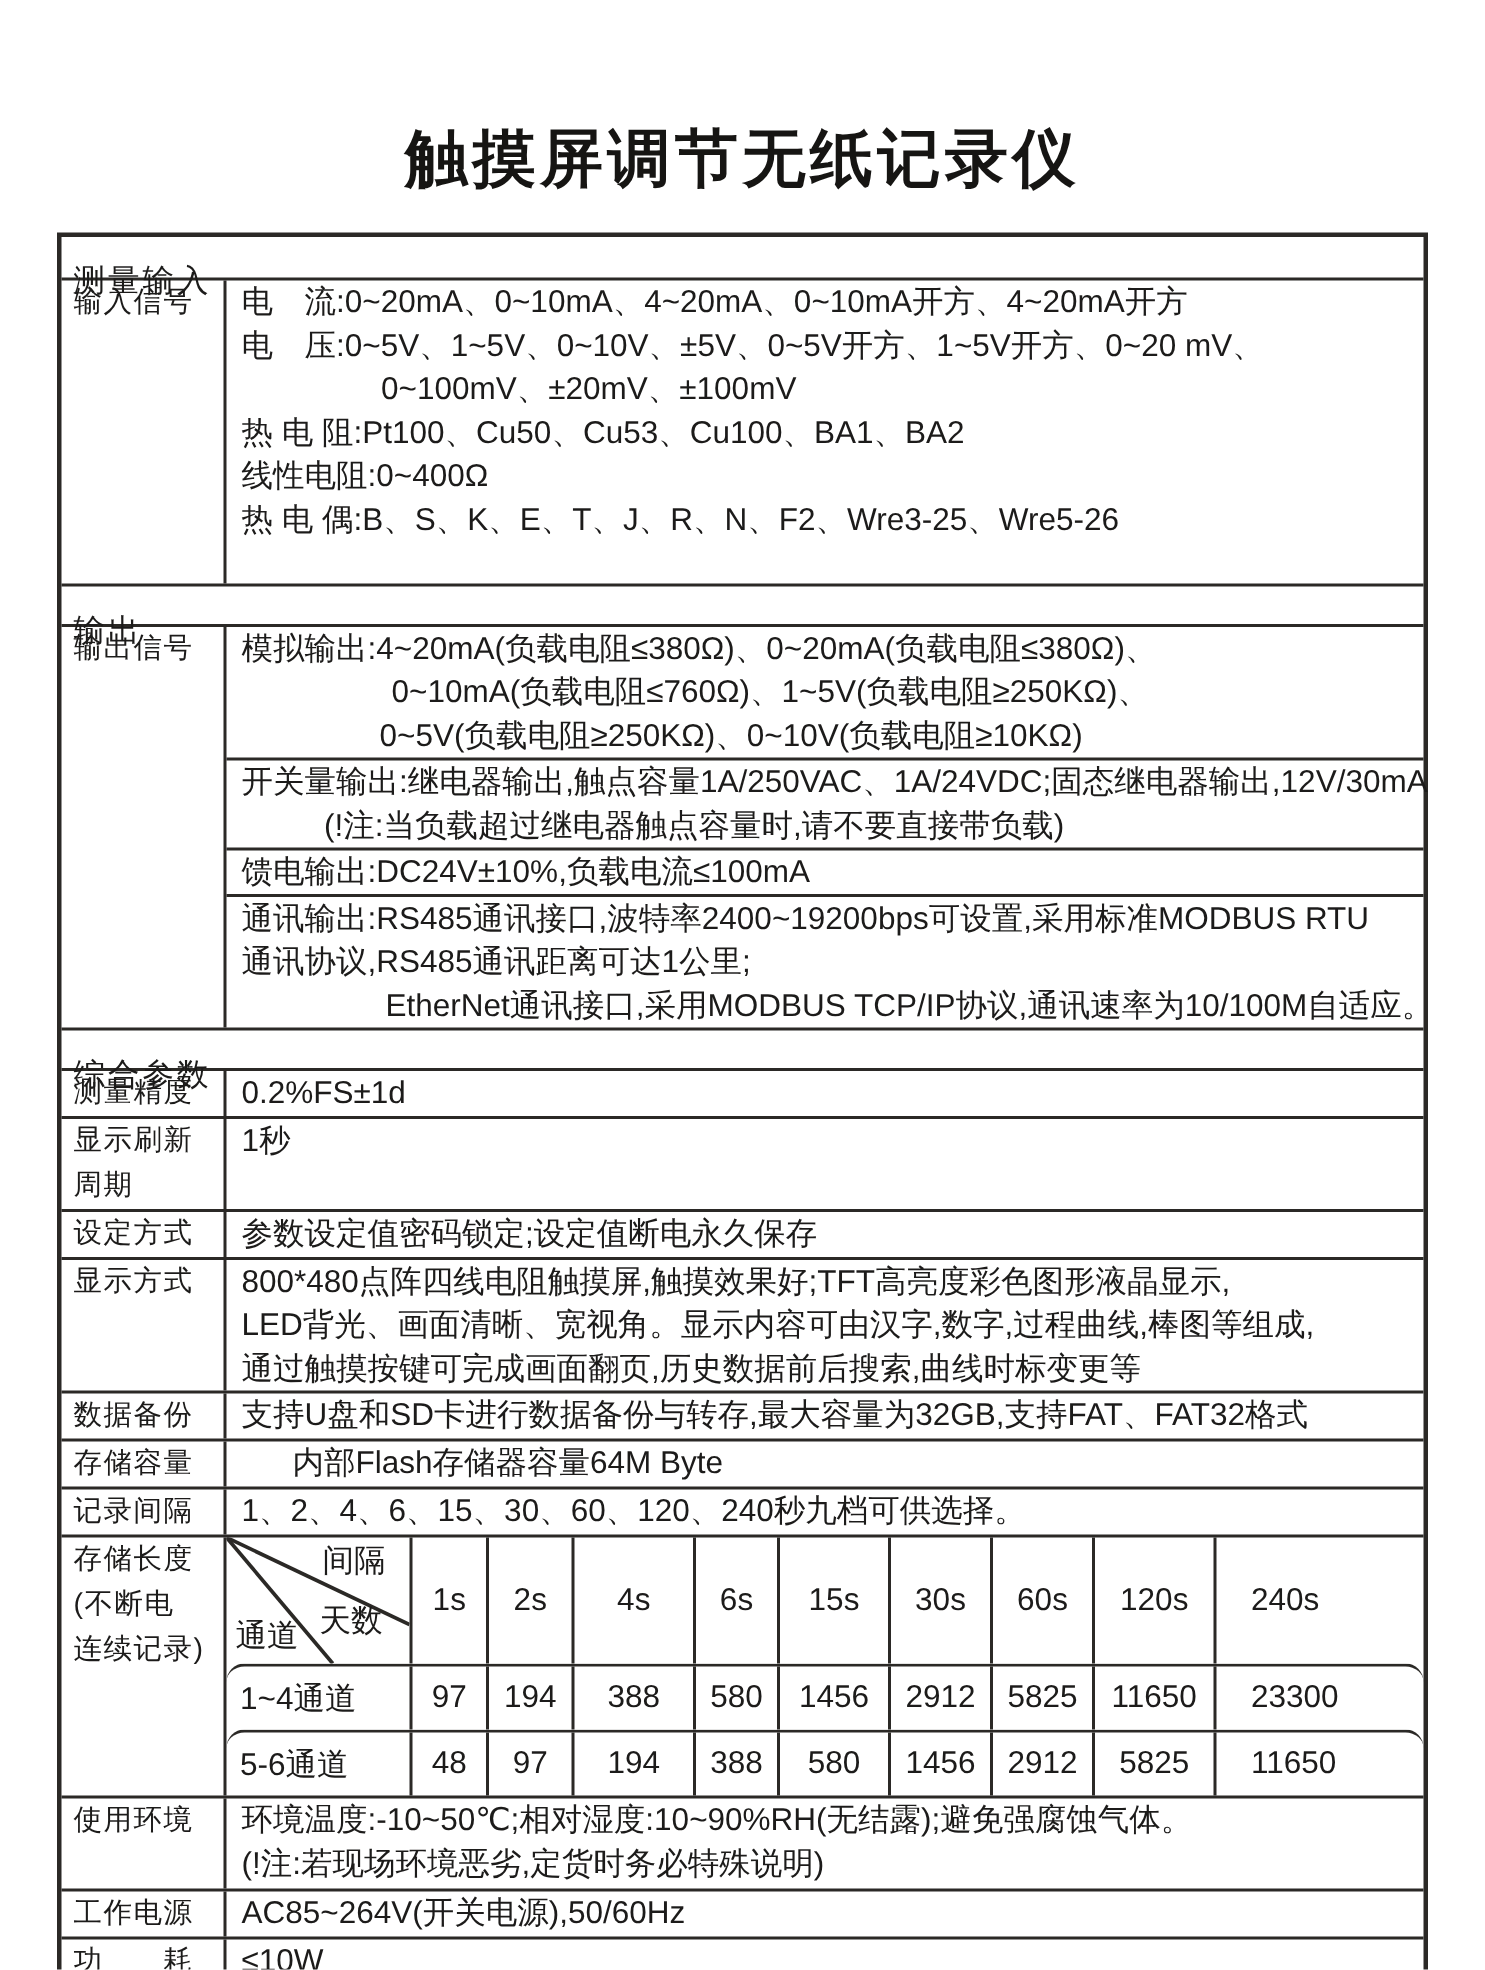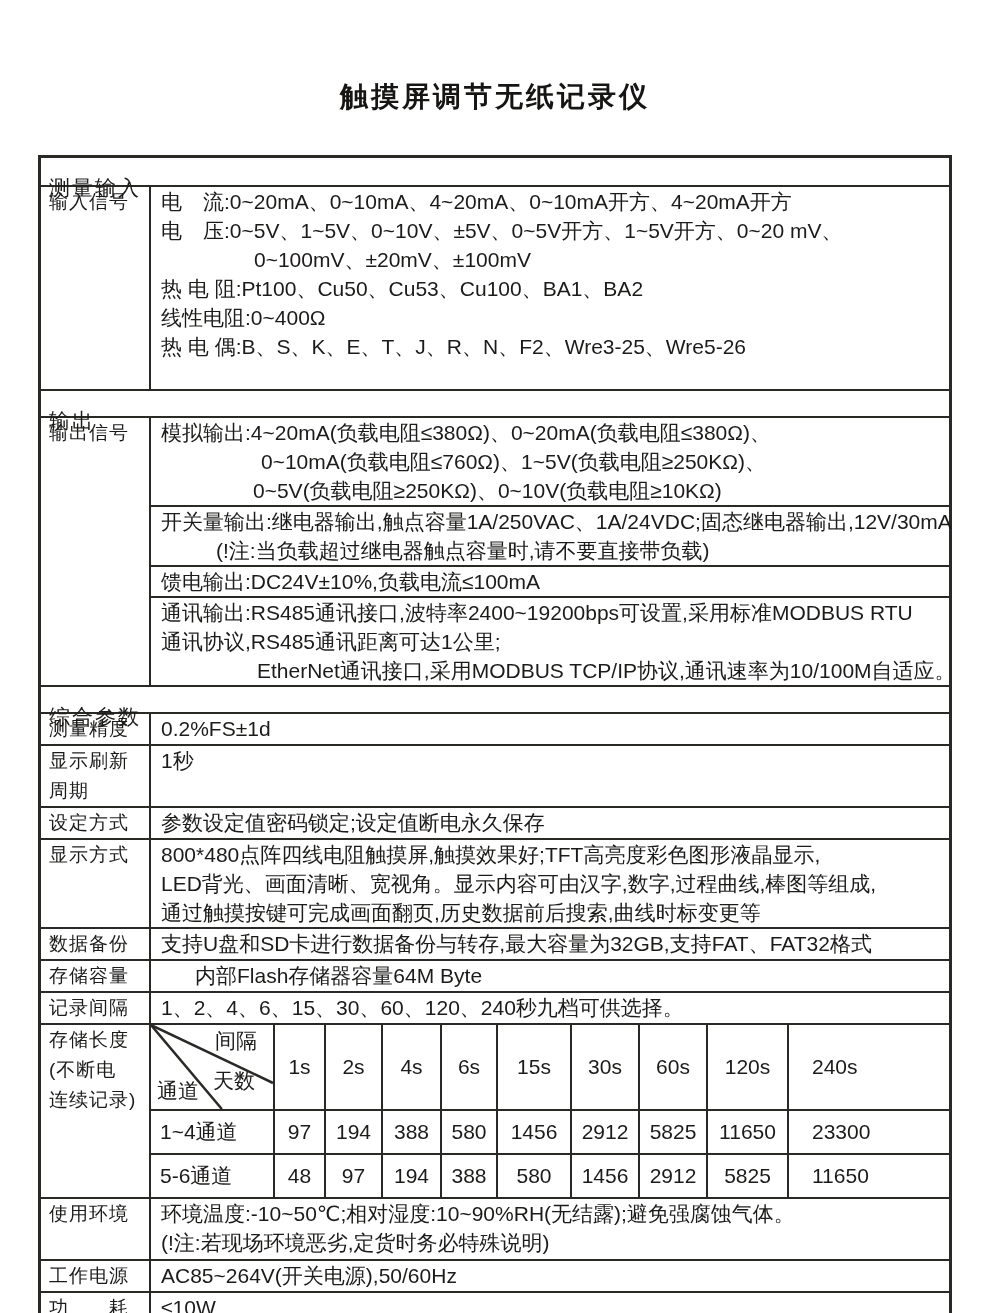--- a/index.html
+++ b/index.html
@@ -12,21 +12,21 @@
     height: 1313px;
     font-family: "Liberation Sans", "DejaVu Sans", sans-serif;
     color: #1c1b1a;
     position: relative;
   }
   .page-title {
     margin: 0;
     padding-top: 78px;
     height: 49px;
     text-align: center;
-    font-size: 28px;
+    font-size: 42px;
     font-weight: 700;
     letter-spacing: 3px;
     color: #161513;
   }
   .spec {
     margin: 28px 38px 0 38px;
     border: 3px solid #2b2926;
   }
   .row {
     display: flex;
@@ -89,36 +89,36 @@
   .sub-comm   { min-height: 84px; }
   
   .ind-volt   { padding-left: 93px; }
   .ind-ana1   { padding-left: 100px; }
   .ind-ana2   { padding-left: 92px; }
   .ind-switch { padding-left: 55px; }
   .ind-comm   { padding-left: 96px; }
   
   .storage-content { padding: 0; display: flex; flex-direction: column; }
   .st-row { display: flex; align-items: flex-end; }
-  .st-row + .st-row { border-top: 2px solid #2b2926; }
+  .st-row + .st-row { border-top: 2px solid #2b2926; border-radius: 12px; }
   .st-cell {
     border-right: 2px solid #2b2926;
     box-sizing: border-box;
     font-size: 21px;
     display: flex;
     align-items: center;
     justify-content: center;
     white-space: nowrap;
   }
   .st-cell:last-child { border-right: none; }
   .st-head { height: 84px; }
   .st-data { height: 42px; }
   .c-corner { width: 124px; position: relative; }
   .c-chan   { width: 124px; justify-content: flex-start; padding-left: 9px; }
-  .c1 { width: 51px; } .c2 { width: 57px; } .c3 { width: 59px; }
+  .c1 { width: 51px; } .c2 { width: 57px; } .c3 { width: 81px; }
   .c4 { width: 56px; } .c5 { width: 74px; } .c6 { width: 68px; }
   .c7 { width: 68px; } .c8 { width: 81px; }
   .c9 { flex: 1; justify-content: flex-start; padding-left: 23px; }
   .corner-svg { position: absolute; left: 0; top: 0; width: 100%; height: 100%; }
   .corner-label { position: absolute; font-size: 21px; line-height: 24px; }
   .cl-interval { top: 4px; right: 16px; }
   .cl-days     { top: 44px; right: 18px; }
   .cl-channel  { bottom: 6px; left: 6px; }
 </style>
 </head>

